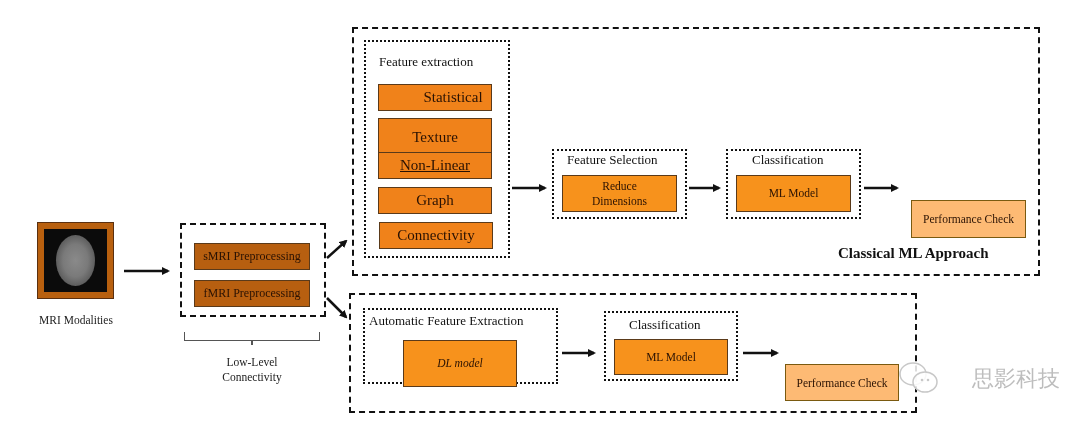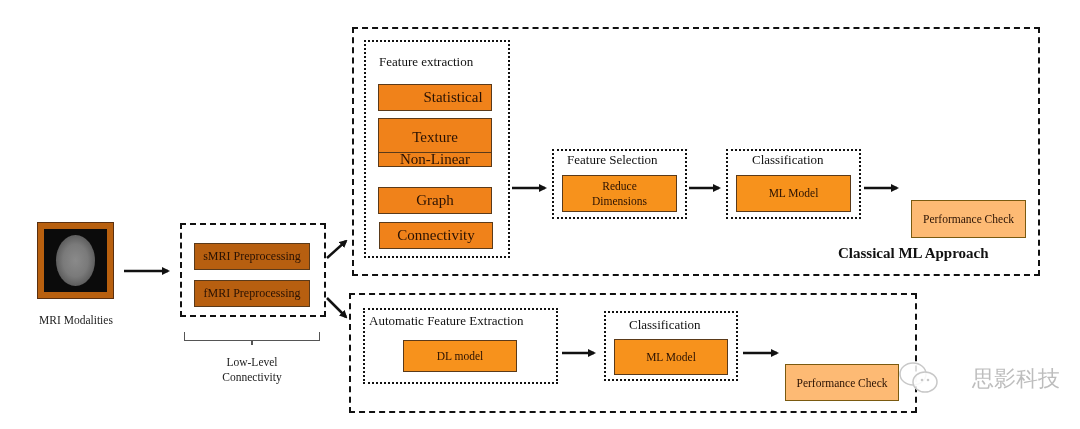--- a/index.html
+++ b/index.html
@@ -41,21 +41,21 @@
   <div>Connectivity</div>
 </div>
 
 <div class="dash-lg" style="left:352px;top:27px;width:688px;height:249px;"></div>
 <div class="bigtitle" style="left:838px;top:245px;">Classical ML Approach</div>
 
 <div class="dash-sm" style="left:364px;top:40px;width:146px;height:218px;"></div>
 <div class="title" style="left:379px;top:54px;">Feature extraction</div>
 <div class="box orange" style="left:378px;top:84px;width:114px;height:27px;padding-left:36px;">Statistical</div>
 <div class="box orange" style="left:378px;top:118px;width:114px;height:39px;">Texture</div>
-<div class="box orange" style="left:378px;top:152px;width:114px;height:15px;">Non-Linear</div>
+<div class="box orange" style="left:378px;top:152px;width:114px;height:27px;text-decoration:underline;">Non-Linear</div>
 <div class="box orange" style="left:378px;top:187px;width:114px;height:27px;">Graph</div>
 <div class="box orange" style="left:379px;top:222px;width:114px;height:27px;">Connectivity</div>
 
 <div class="dash-sm" style="left:552px;top:149px;width:135px;height:70px;"></div>
 <div class="title" style="left:567px;top:152px;">Feature Selection</div>
 <div class="box orange2" style="left:562px;top:175px;width:115px;height:37px;flex-direction:column;">
   <span>Reduce</span>
   <span>Dimensions</span>
 </div>
 
@@ -63,21 +63,21 @@
 <div class="title" style="left:752px;top:152px;">Classification</div>
 <div class="box orange2" style="left:736px;top:175px;width:115px;height:37px;">ML Model</div>
 
 <div class="box yellow" style="left:911px;top:171px;width:115px;height:38px;">Performance Check</div>
 
 <div class="dash-lg" style="left:349px;top:293px;width:568px;height:120px;"></div>
 <div class="bigtitle" style="left:792px;top:384px;">DL Approach</div>
 
 <div class="dash-sm" style="left:363px;top:308px;width:195px;height:76px;"></div>
 <div class="title" style="left:369px;top:313px;">Automatic Feature Extraction</div>
-<div class="box orange2" style="left:403px;top:340px;width:114px;height:32px;">DL model</div>
+<div class="box orange2" style="left:403px;top:340px;width:114px;height:47px;font-style:italic;">DL model</div>
 
 <div class="dash-sm" style="left:604px;top:311px;width:134px;height:70px;"></div>
 <div class="title" style="left:629px;top:317px;">Classification</div>
 <div class="box orange2" style="left:614px;top:339px;width:114px;height:36px;">ML Model</div>
 
 <div class="box yellow" style="left:785px;top:335px;width:114px;height:37px;">Performance Check</div>
 
 <svg class="arrows" width="1080" height="429">
   <defs>
     <marker id="ah" markerWidth="8" markerHeight="8" refX="6" refY="4" orient="auto" markerUnits="userSpaceOnUse">

